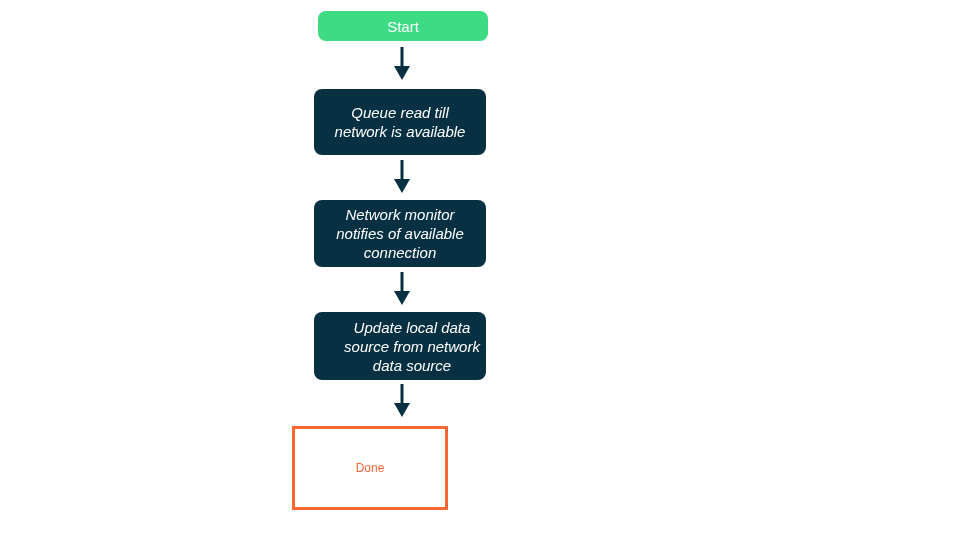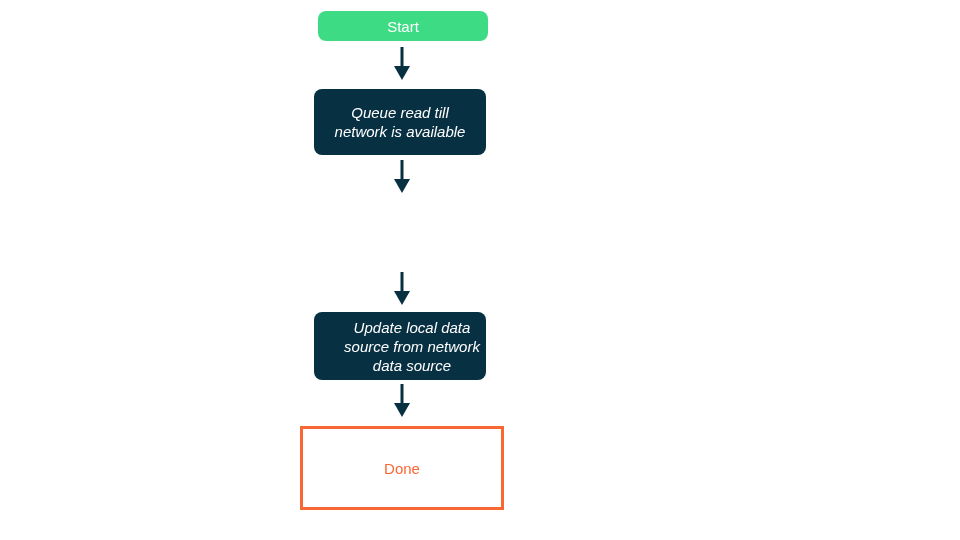--- a/index.html
+++ b/index.html
@@ -37,26 +37,26 @@
     color: var(--node-text, #ffffff);
     border-radius: 8px;
     font-size: 15px;
     line-height: 19px;
     font-style: italic;
   }
   .node.p2 { left: 314px; top: 89px;  width: 172px; height: 66px; }
   .node.p3 { left: 314px; top: 200px; width: 172px; height: 67px; }
   .node.p4 { left: 314px; top: 312px; width: 172px; height: 68px; padding-left: 24px; }
   .node.done {
-    left: 300px; top: 426px;
-    width: 204px; height: 84px;
+    left: 292px; top: 426px;
+    width: 156px; height: 84px;
     background: #ffffff;
     border: 3px solid var(--terminal-border, #f86734);
     color: var(--terminal-text, #f86734);
-    font-size: 15px;
+    font-size: 12px;
   }
   .arrow {
     position: absolute;
     left: 393px;
     width: 18px;
     height: 34px;
     color: var(--arrow, #073042);
   }
   .arrow svg { display: block; width: 18px; height: 34px; }
   .a1 { top: 47px; }
@@ -81,20 +81,23 @@
   <div class="node process p2">Queue read till
 network is available</div>
 
   <div class="arrow a2">
     <svg viewBox="0 0 18 34" xmlns="http://www.w3.org/2000/svg">
       <rect x="7.5" y="0" width="3" height="21" fill="currentColor"></rect>
       <polygon points="1,19 17,19 9,33" fill="currentColor"></polygon>
     </svg>
   </div>
 
+  <div class="node process p3">Network monitor
+notifies of available
+connection</div>
 
   <div class="arrow a3">
     <svg viewBox="0 0 18 34" xmlns="http://www.w3.org/2000/svg">
       <rect x="7.5" y="0" width="3" height="21" fill="currentColor"></rect>
       <polygon points="1,19 17,19 9,33" fill="currentColor"></polygon>
     </svg>
   </div>
 
   <div class="node process p4">Update local data
 source from network

